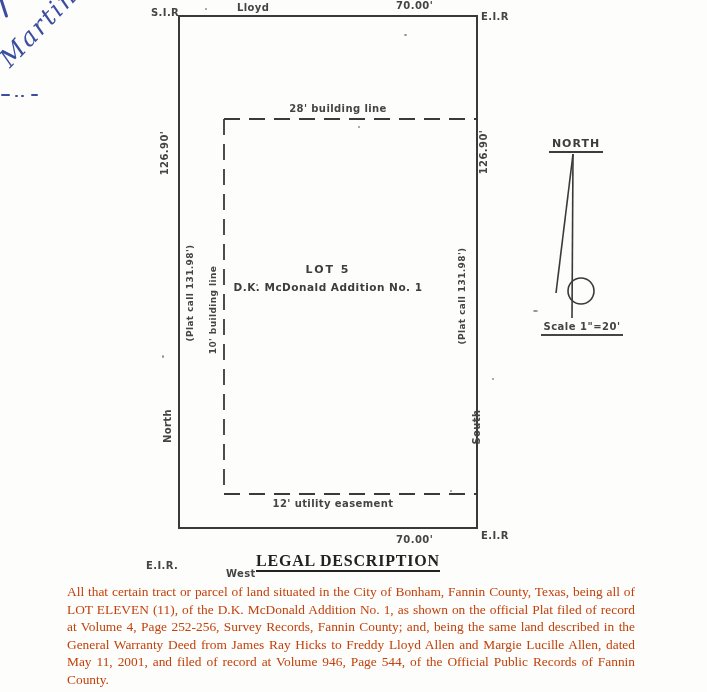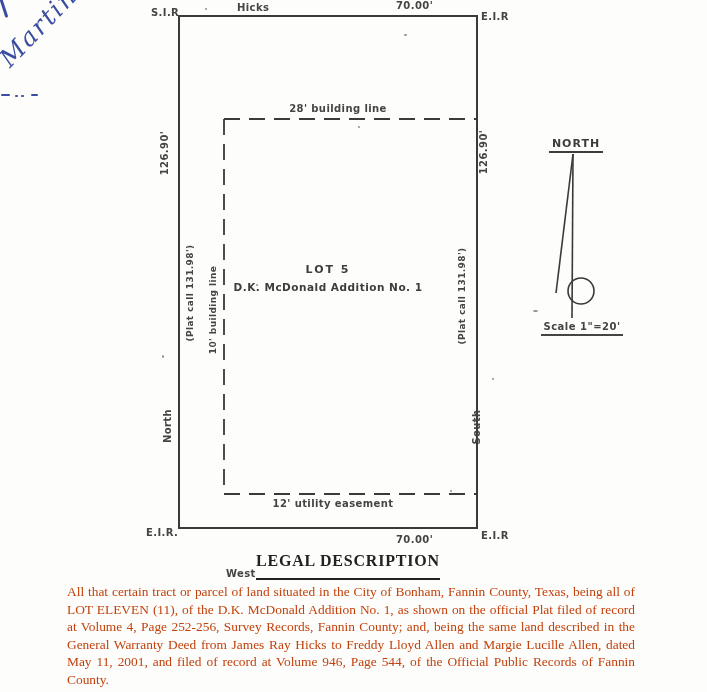--- a/index.html
+++ b/index.html
@@ -40,21 +40,21 @@
     position:absolute; left:541px; top:321px; width:82px; text-align:center;
     font-size:10px; font-weight:bold; color:#454545;
     border-bottom:2px solid #454545; padding-bottom:2px; letter-spacing:0.5px;
   }
 
   
   #legal-heading-wrap { position:absolute; left:208px; top:551px; width:280px; text-align:center; }
   #legal-heading {
     display:inline-block; font-family:"Liberation Serif", serif;
     font-size:16px; font-weight:bold; color:#222; letter-spacing:0.8px;
-    border-bottom:2.5px solid #222; padding-bottom:8px;
+    border-bottom:2.5px solid #222; padding-bottom:0px;
   }
   #legal-body {
     position:absolute; left:67px; top:583px; width:568px;
     font-family:"Liberation Serif", serif; font-size:13.4px; line-height:17.6px;
     color:#c2410c; text-align:justify;
   }
 
   
   .hand { position:absolute; color:#3b4da0; }
   #hand-name {
@@ -89,24 +89,24 @@
 
     <g>
       <line x1="573" y1="154" x2="556" y2="293" stroke="#3a3a3a" stroke-width="1.6"></line>
       <line x1="573" y1="154" x2="572" y2="318" stroke="#3a3a3a" stroke-width="1.6"></line>
       <circle cx="581" cy="291" r="13" fill="none" stroke="#3a3a3a" stroke-width="1.6"></circle>
     </g>
   </svg>
 
   <div class="lbl" style="left:151px; top:7px;">S.I.R</div>
   <div class="lbl" style="left:481px; top:11px;">E.I.R</div>
-  <div class="lbl" style="left:146px; top:527px;">E.I.R.</div>
+  <div class="lbl" style="left:146px; top:560px;">E.I.R.</div>
   <div class="lbl" style="left:481px; top:530px;">E.I.R</div>
 
-  <div class="lbl" style="left:237px; top:2px;">Hicks</div>
+  <div class="lbl" style="left:237px; top:2px;">Lloyd</div>
   <div class="lbl" style="left:396px; top:0px;">70.00'</div>
 
   <div class="lbl" style="left:226px; top:538px;margin-top:30px;">West</div>
   <div class="lbl" style="left:396px; top:534px;">70.00'</div>
 
   <div class="vlabel" style="left:101px; top:146px;">126.90'</div>
   <div class="vlabel small" style="left:127px; top:286px;">(Plat call 131.98')</div>
   <div class="vlabel" style="left:104px; top:419px;">North</div>
   <div class="vlabel small" style="left:150px; top:303px;">10' building line</div>
 

